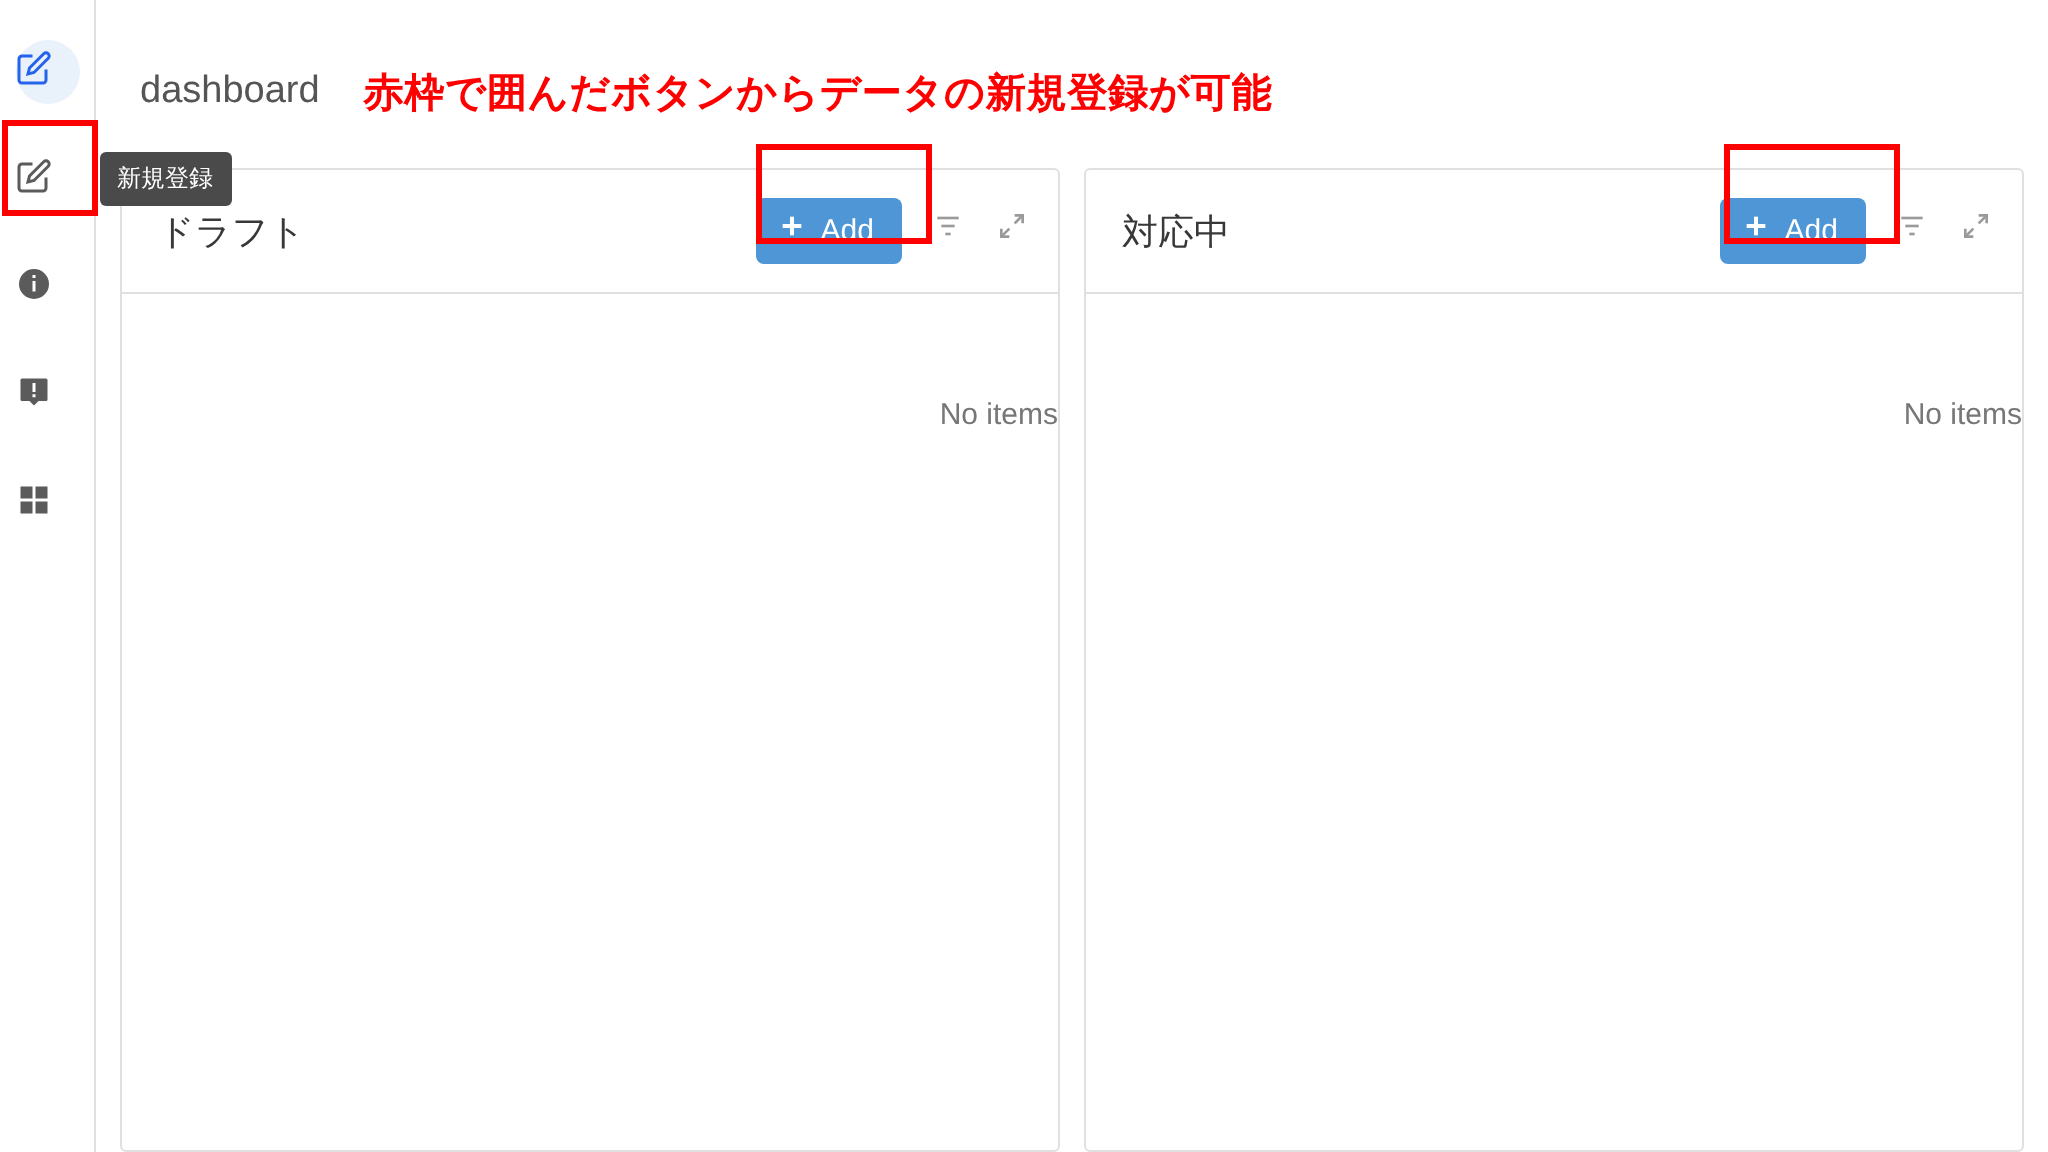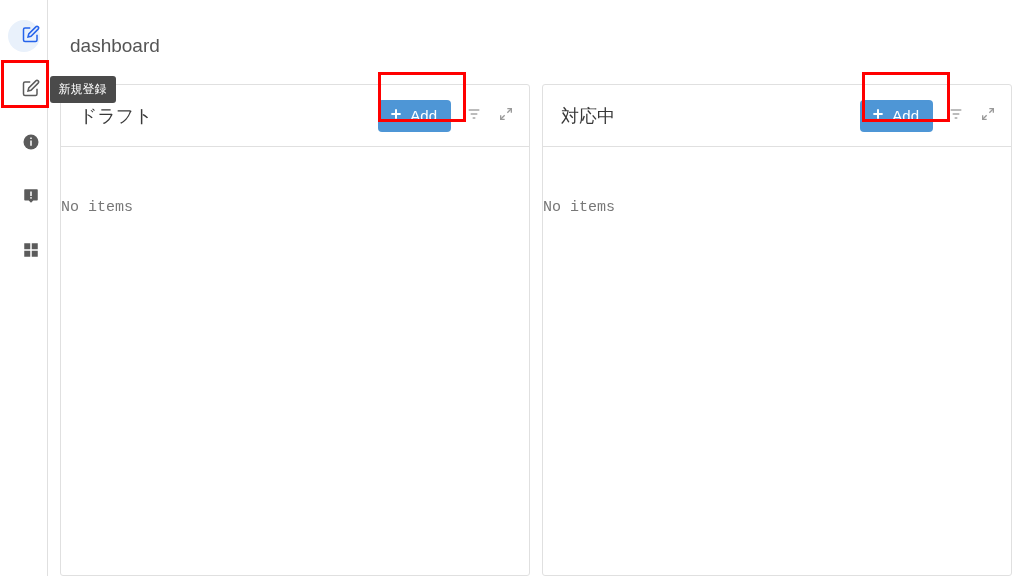--- a/index.html
+++ b/index.html
@@ -23,21 +23,21 @@
       flex-direction: column;
       align-items: center;
       padding-top: 20px;
       gap: 22px;
     }
     .sidebar-icon {
       width: 32px;
       height: 32px;
       display: flex;
       align-items: center;
-      justify-content: flex-end;
+      justify-content: flex-start;
       border-radius: 50%;
       color: #5b5b5b;
       cursor: pointer;
       position: relative;
     }
     .sidebar-icon.active {
       background: #e9f1fb;
       color: #2563eb;
     }
     .sidebar-icon svg { width: 18px; height: 18px; }
@@ -132,25 +132,24 @@
       cursor: pointer;
       display: flex;
       align-items: center;
       justify-content: center;
     }
     .icon-btn svg { width: 16px; height: 16px; }
     .panel-body {
       flex: 1;
       display: flex;
       align-items: flex-start;
-      justify-content: flex-start;
+      justify-content: flex-end;
       padding-top: 52px;
       color: #777;
       font-size: 15px;
-      font-family: Liberation Mono, monospace;
     }
     
     .red-box {
       position: absolute;
       border: 3px solid #ff0000;
       pointer-events: none;
       z-index: 50;
     }
   </style>
 </head>
@@ -208,20 +207,21 @@
           <rect x="13" y="13" width="8" height="8"></rect>
         </svg>
       </span>
     </div>
 
   </div>
 
   <div class="main">
     <div class="header">
       <span class="page-title">dashboard</span>
+      <span class="annotation-text">赤枠で囲んだボタンからデータの新規登録が可能</span>
     </div>
 
     <div class="panels">
 
       <div class="panel">
         <div class="panel-header">
           <span class="panel-title">ドラフト</span>
           <div class="panel-actions">
             <button class="add-btn">
               <span>

